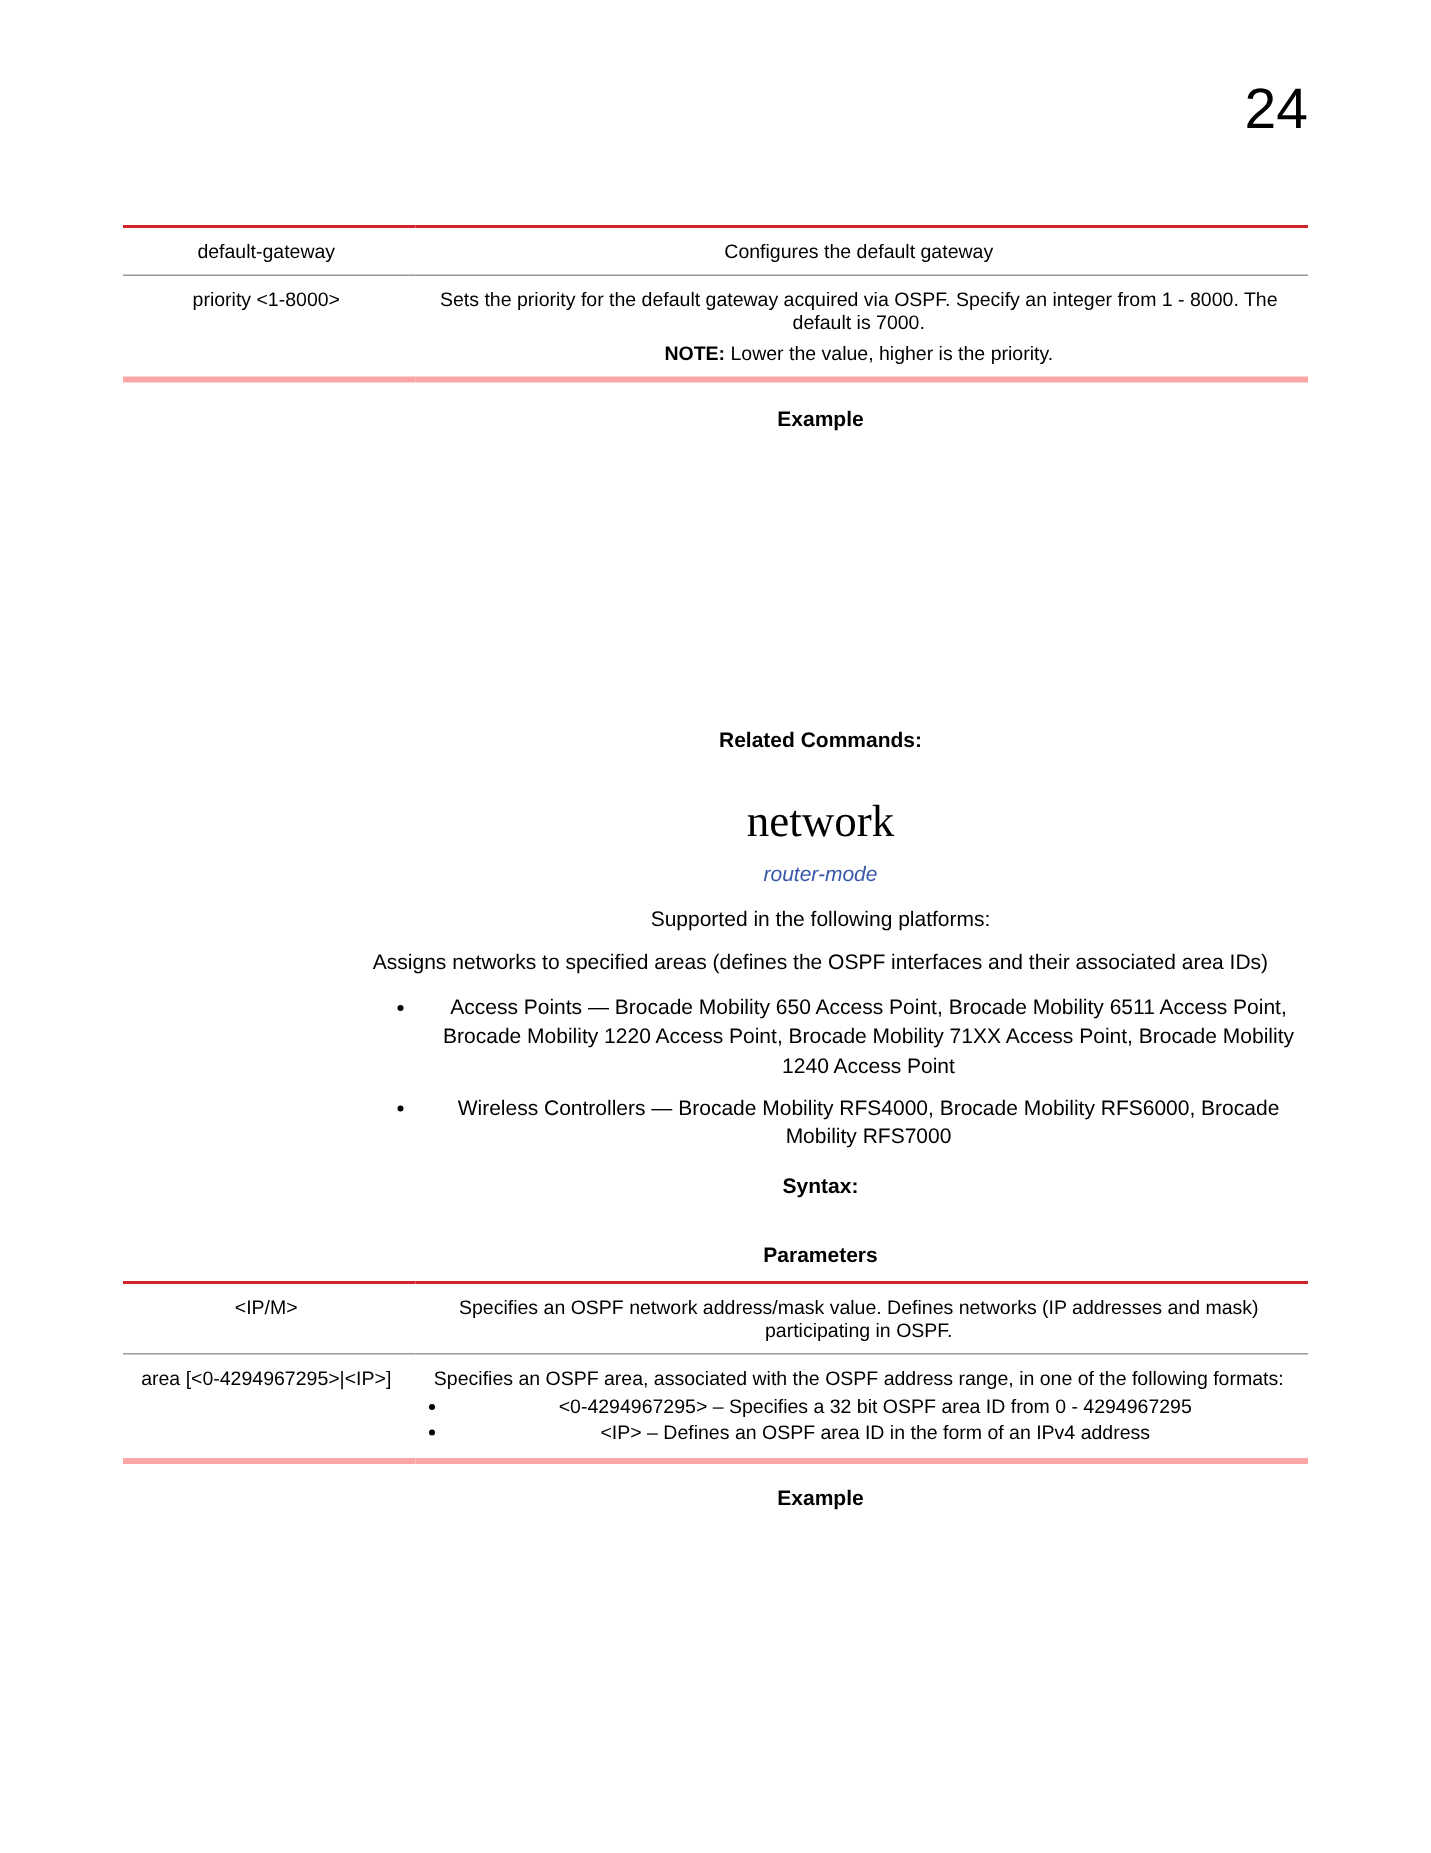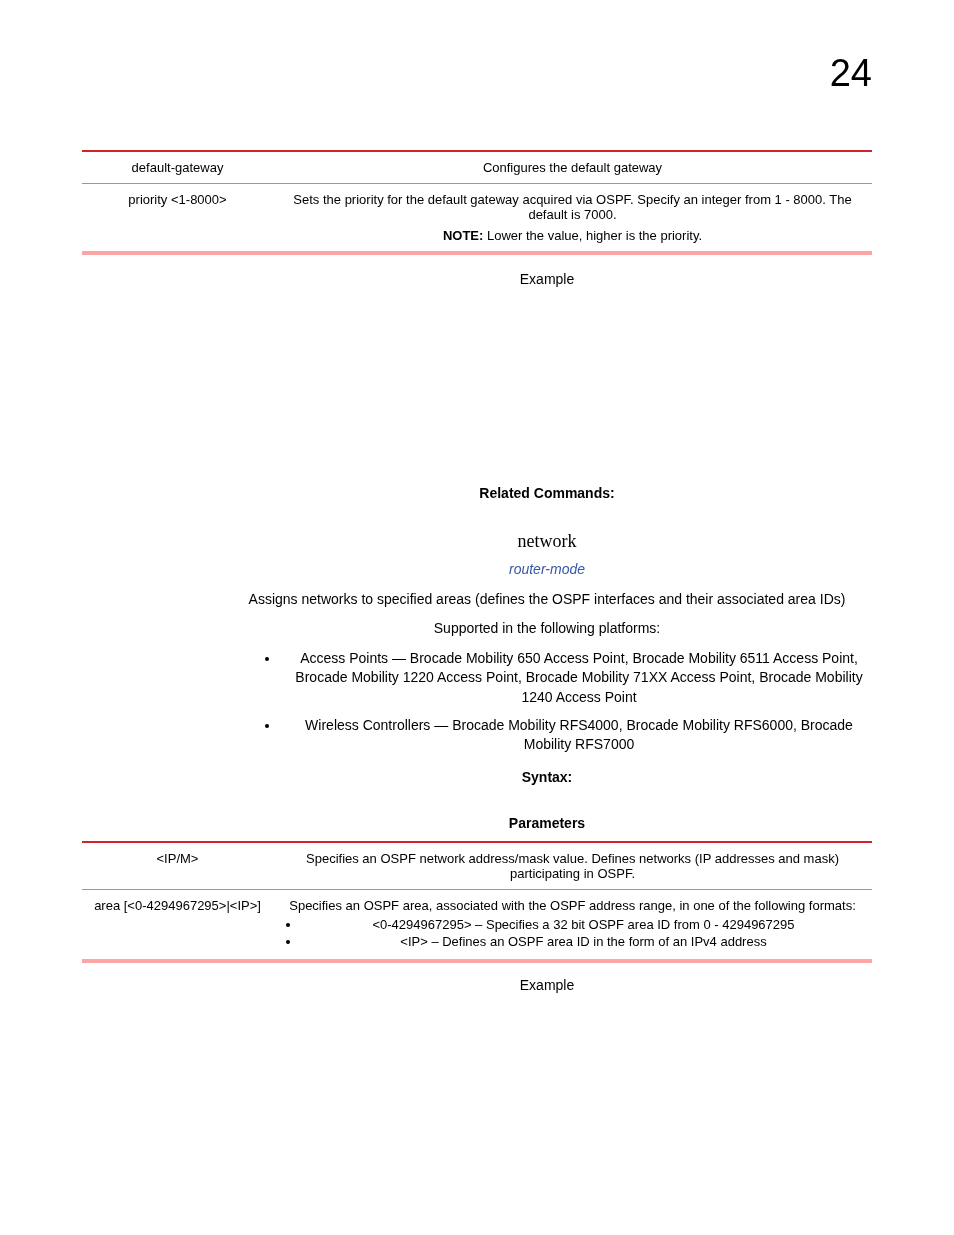--- a/index.html
+++ b/index.html
@@ -39,21 +39,21 @@
     border-top: 2px solid #d2232a;
   }
   table.param-table tr.last td {
     border-bottom: 4px solid #fca5a5;
   }
   .col-key { width: 195px; }
   .note-label { font-weight: bold; }
   .link-text { color: #3757a8; font-style: italic; }
   .section-indent { margin-left: 140px; }
   .example-heading {
-    font-weight: normal;
+    font-weight: bold;
     font-size: 14px;
   }
   .related-heading {
     font-weight: bold;
     font-size: 14px;
     margin-top: 10px;
     margin-bottom: 6px;
   }
   .syntax-heading {
     font-weight: bold;
@@ -62,21 +62,21 @@
     margin-bottom: 10px;
   }
   .params-heading {
     font-weight: bold;
     font-size: 14px;
     margin-top: 30px;
     margin-bottom: 10px;
   }
   .main-heading {
     font-family: "Times New Roman", Georgia, serif;
-    font-size: 18px;
+    font-size: 30px;
     font-weight: 400;
     margin-top: 30px;
     margin-bottom: 8px;
   }
   .body-text {
     font-size: 14px;
     line-height: 1.4;
   }
   .body-para { margin-top: 10px; }
   ul.platform-list {
@@ -126,22 +126,22 @@
   <div class="spacer-200"></div>
 
   <div class="section-indent">
     <div class="related-heading">Related Commands:</div>
   </div>
 
 
   <div class="section-indent">
     <div class="main-heading">network</div>
     <div class="link-text body-text">router-mode</div>
+    <div class="body-text body-para">Supported in the following platforms:</div>
     <div class="body-text body-para">Assigns networks to specified areas (defines the OSPF interfaces and their associated area IDs)</div>
-    <div class="body-text body-para">Supported in the following platforms:</div>
     <ul class="platform-list">
       <li>Access Points — Brocade Mobility 650 Access Point, Brocade Mobility 6511 Access Point, Brocade Mobility 1220 Access Point, Brocade Mobility 71XX Access Point, Brocade Mobility 1240 Access Point</li>
       <li>Wireless Controllers — Brocade Mobility RFS4000, Brocade Mobility RFS6000, Brocade Mobility RFS7000</li>
     </ul>
     <div class="syntax-heading">Syntax:</div>
     <div class="params-heading">Parameters</div>
   </div>
 
   <table class="param-table" style="margin-top:6px;">
     <tbody>

